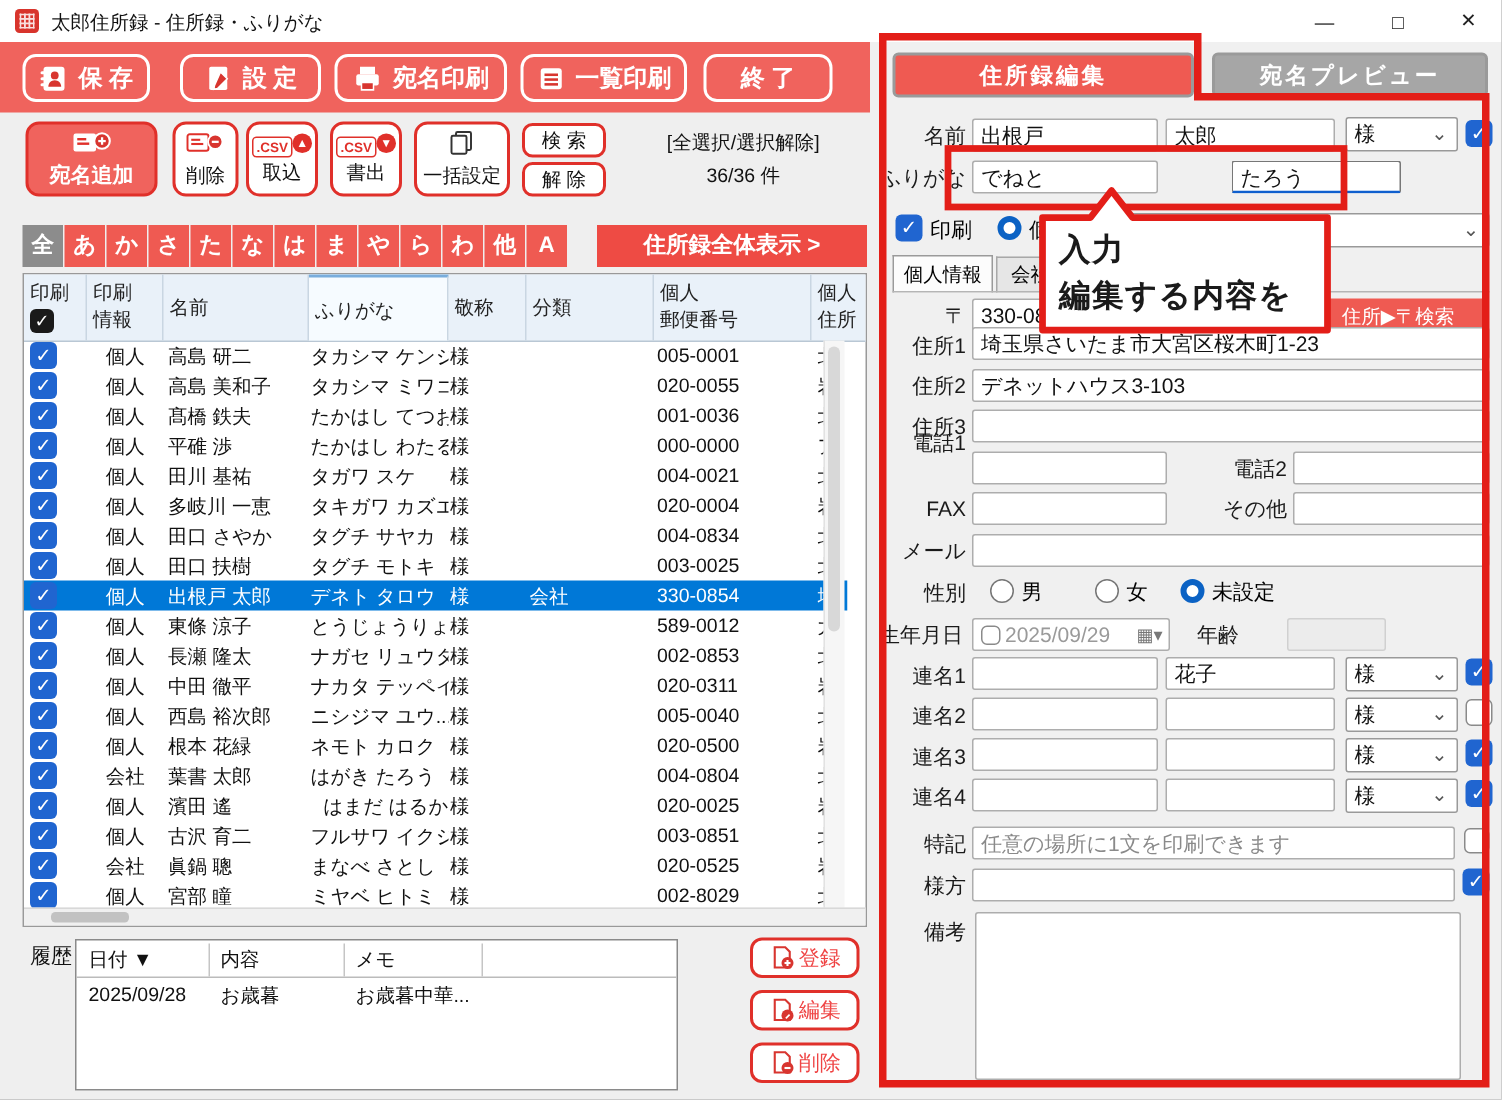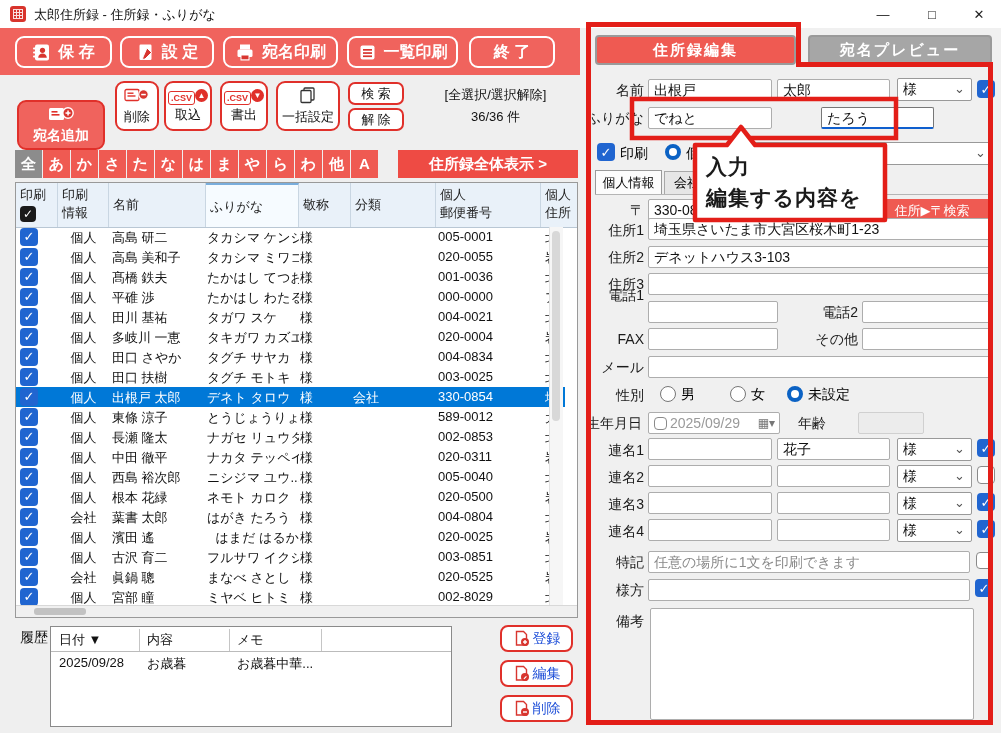--- a/index.html
+++ b/index.html
@@ -13,21 +13,21 @@
   .appicon::after{content:"";position:absolute;left:3px;top:3px;width:10px;height:10px;
     background:linear-gradient(#fff 1px,transparent 1px) 0 0/10px 3px,linear-gradient(90deg,#fff 1px,transparent 1px) 0 0/3px 10px;opacity:.85;}
   .wctl{position:absolute;top:0;width:46px;height:28px;display:flex;align-items:center;justify-content:center;color:#222;font-size:13px;}
   
   .tb1{position:absolute;left:0;top:28px;width:580px;height:47px;background:#f0635d;}
   .tb1btn{position:absolute;top:8px;height:32px;border:2px solid #fff;border-radius:9px;background:#f0635d;
     color:#fff;font-weight:bold;font-size:16px;display:flex;align-items:center;justify-content:center;gap:7px;box-sizing:border-box;}
   
   .tb2btn{position:absolute;top:81px;height:50px;border:2px solid #e0302a;border-radius:9px;background:#fff;
     box-sizing:border-box;display:flex;flex-direction:column;align-items:center;justify-content:center;gap:1px;font-size:13px;color:#111;}
-  .tb2btn.salmon{background:#f0635d;color:#fff;font-weight:bold;font-size:14px;margin-top:19px;}
+  .tb2btn.salmon{background:#f0635d;color:#fff;font-weight:bold;font-size:14px;}
   .smallbtn{position:absolute;width:56px;height:23px;border:2px solid #e0302a;border-radius:7px;background:#fff;
     box-sizing:border-box;font-size:13px;color:#111;display:flex;align-items:center;justify-content:center;}
   .csvbox{display:inline-block;border:1.5px solid #e0302a;border-radius:3px;color:#e0302a;font-weight:bold;font-size:9px;padding:1px 2px;background:#fff;}
   .redcirc{display:inline-block;width:13px;height:13px;border-radius:50%;background:#e0302a;color:#fff;font-size:8px;line-height:13px;text-align:center;vertical-align:3px;}
   
   .itab{display:inline-block;width:27px;height:28px;margin-right:1px;background:#ef5a52;color:#fff;
     font-weight:bold;font-size:15px;text-align:center;line-height:28px;}
   .itab.on{background:#8c8c8c;}
   
   .table{position:absolute;left:15px;top:182px;width:563px;height:436px;background:#fff;border:1px solid #999;box-sizing:border-box;}
@@ -57,42 +57,42 @@
     font-size:14px;line-height:20px;padding:0 5px;color:#111;white-space:nowrap;overflow:hidden;}
   .fld.focused{border:1px solid #777;border-bottom:2px solid #0f5fce;margin-left:44px;}
   .fld.ph{color:#8a8a8a;}
   .lbl{position:absolute;font-size:14px;color:#1a1a1a;text-align:right;width:76px;height:22px;line-height:22px;}
   .combo{position:absolute;height:23px;background:#fff;border:1px solid #999;border-radius:2px;box-sizing:border-box;
     font-size:14px;line-height:21px;padding:0 5px;color:#111;}
   .combo::after{content:"⌄";position:absolute;right:6px;top:-1px;color:#555;font-size:13px;}
   .redbtn{position:absolute;background:#ef5a52;color:#fff;border-radius:3px;font-size:13px;display:flex;align-items:center;justify-content:center;}
   
   .histbtn{position:absolute;left:500px;width:73px;height:27px;border:2px solid #e0302a;border-radius:8px;background:#fff;
-    box-sizing:border-box;font-size:14px;color:#1d4ed8;display:flex;align-items:center;justify-content:center;gap:3px;}
+    box-sizing:border-box;font-size:14px;color:#ef4444;display:flex;align-items:center;justify-content:center;gap:3px;}
   .hsep{position:absolute;top:2px;width:1px;height:22px;background:#c5c5c5;}
   
   #overlay{position:absolute;left:0;top:0;width:1001px;height:733px;pointer-events:none;z-index:60;}
   .callout-text{position:absolute;left:706px;top:151px;z-index:61;font-weight:bold;color:#1a1a1a;
     font-size:21px;line-height:31px;letter-spacing:1px;pointer-events:none;}
 </style>
 </head>
 <body>
 
 <div id="app">
 
   <div class="titlebar">
     <span class="appicon"></span>
     <span class="apptitle">太郎住所録 - 住所録・ふりがな</span>
     <div class="wctl" style="left:860px;">—</div>
     <div class="wctl" style="left:909px;">□</div>
     <div class="wctl" style="left:956px;">✕</div>
   </div>
 
   <div class="tb1">
-    <div class="tb1btn" style="left:15px;width:97px;">
+    <div class="tb1btn" style="left:15px;width:85px;">
       <svg width="19" height="19" viewBox="0 0 19 19">
           <rect x="3" y="1.5" width="14" height="16" rx="2" fill="#fff"></rect>
           <rect x="1" y="4.5" width="3.4" height="2" rx="1" fill="#fff"></rect>
           <rect x="1" y="8.5" width="3.4" height="2" rx="1" fill="#fff"></rect>
           <rect x="1" y="12.5" width="3.4" height="2" rx="1" fill="#fff"></rect>
           <circle cx="10.5" cy="7.3" r="2.6" fill="#d8352f"></circle>
           <path d="M6.2 14.8c0-2.4 1.9-4.3 4.3-4.3s4.3 1.9 4.3 4.3z" fill="#d8352f"></path>
         </svg>
       <span>保 存</span>
     </div>

